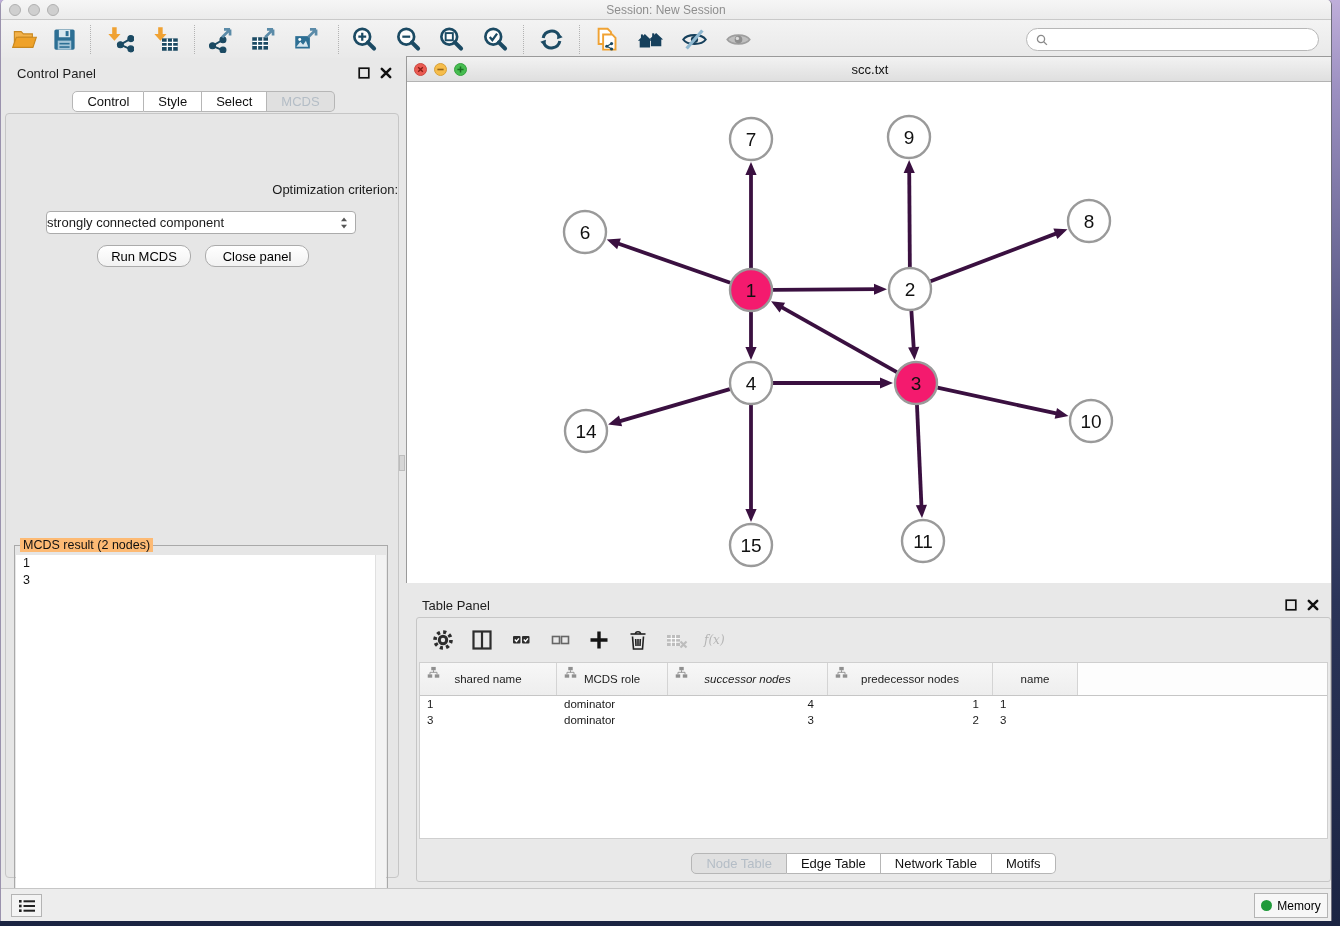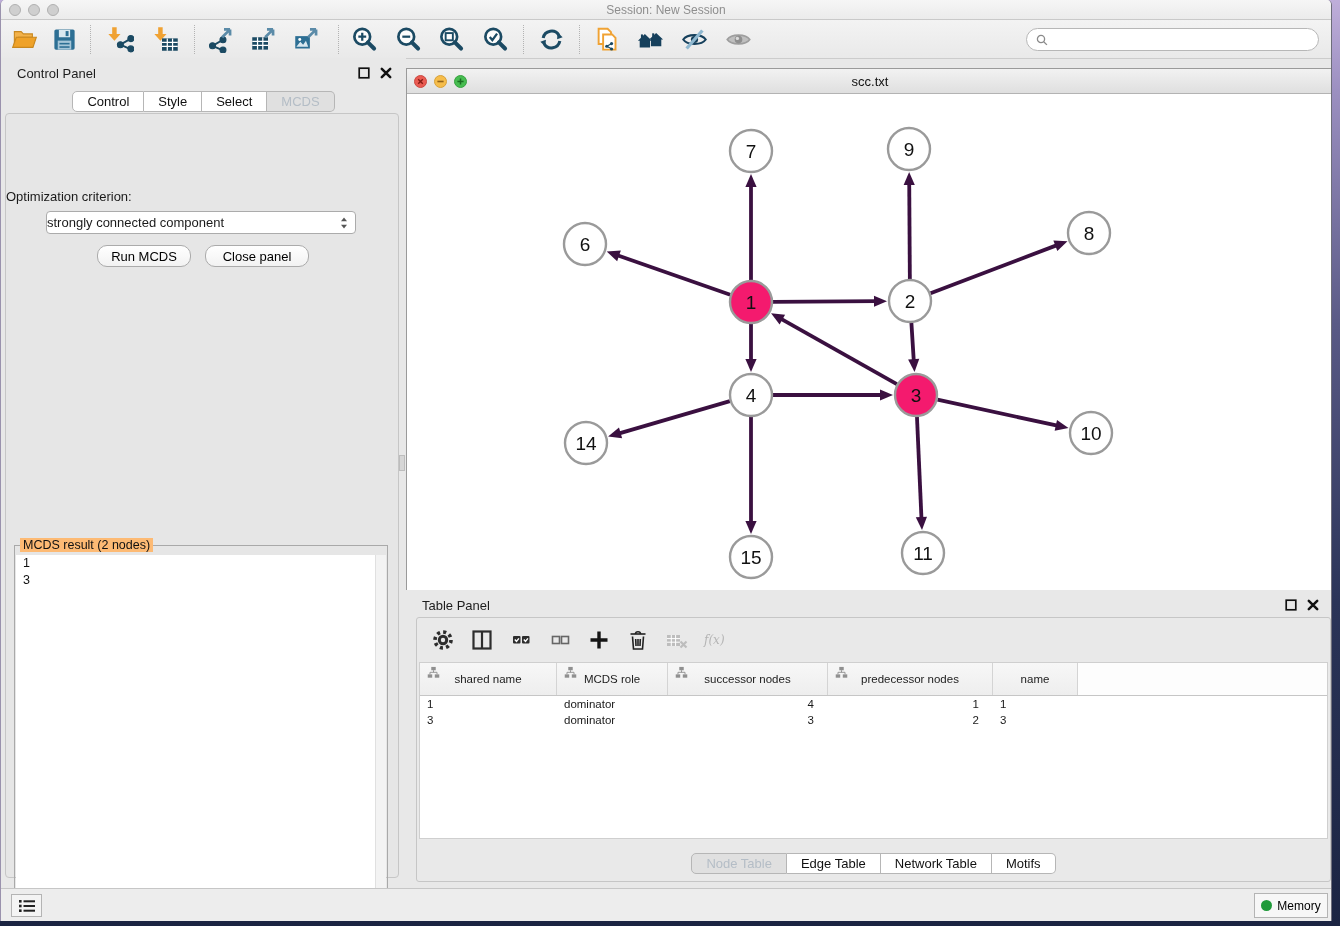--- a/index.html
+++ b/index.html
@@ -39,41 +39,41 @@
   .panel-btns svg { width:100%; height:100%; display:block; }
   .seg { position:absolute; left:0; right:0; display:flex; justify-content:center; }
   .cp .seg { top:33px; }
   .seg .tab { height:21px; line-height:19px; padding:0 14px; font-size:13px; background:#fff;
               border:1px solid #b6b6b6; border-left-width:0; color:#111; cursor:pointer; }
   .seg .tab:first-child { border-left-width:1px; border-radius:5px 0 0 5px; }
   .seg .tab:last-child { border-radius:0 5px 5px 0; }
   .seg .tab.sel { background:#e0e0e0; color:#b4bdc6; }
   .cp-inner { position:absolute; left:4px; top:55px; right:7px; bottom:10px;
               background:#e6e6e6; border:1px solid #c6c6c6; border-radius:4px; }
-  .opt-label { position:absolute; left:0; right:0; top:75px; text-align:left; font-size:13px; }
+  .opt-label { position:absolute; left:0; right:0; top:68px; text-align:right; font-size:13px; }
   .combo { position:absolute; left:40px; top:97px; width:310px; height:23px; background:#fff;
            border:1px solid #ababab; border-radius:4px; display:flex; align-items:center; cursor:pointer; }
   .combo .val { flex:1; font-size:13px; }
   .combo svg { width:10px; height:16px; margin-right:6px; }
   .btn { position:absolute; height:22px; background:linear-gradient(#ffffff,#f2f2f2);
          border:1px solid #ababab; border-radius:10px; font-size:13px; font-family:inherit; cursor:pointer; }
   .btn-run { left:91px; top:131px; width:94px; }
   .btn-close { left:199px; top:131px; width:104px; }
   .fieldset { position:absolute; left:8px; top:431px; width:374px; height:385px;
               border:1px solid #a9a9a9; }
   .fieldset .legend { position:absolute; left:5px; top:-8px; background:#fdba74; padding:0 3px;
                       font-size:12.5px; color:#111; }
   .result-box { position:absolute; left:1px; top:9px; right:1px; bottom:1px; background:#fff; }
   .result-box .line { font-size:12.5px; color:#111; padding:1px 0 1px 7px; line-height:15px; }
   .result-box .vtrack { position:absolute; right:0; top:0; bottom:0; width:11px;
                         background:#f3f3f3; border-left:1px solid #e0e0e0; }
   .divgrip { position:absolute; left:398px; top:455px; width:6px; height:16px;
              background:#d6d6d6; border:1px solid #bdbdbd; }
   
-  .netframe { position:absolute; left:405px; top:68px; width:928px; height:527px;
+  .netframe { position:absolute; left:405px; top:56px; width:928px; height:527px;
               border:1px solid #9a9a9a; background:#fff; }
   .net-titlebar { position:absolute; left:0; top:0; width:100%; height:25px;
                   background:linear-gradient(#f2f2f2,#dfdfdf); border-bottom:1px solid #b3b3b3; }
   .lights { position:absolute; left:7px; top:6px; display:flex; gap:7px; }
   .light { width:13px; height:13px; border-radius:50%; border:none; padding:0; cursor:pointer; }
   .light svg { width:100%; height:100%; display:block; }
   .net-title { position:absolute; left:0; right:0; top:5px; text-align:center; font-size:13px; color:#111; }
   .net-canvas { position:absolute; left:0; top:25px; width:926px; height:501px; background:#fff; }
   .net-canvas svg { display:block; }
   
@@ -499,21 +499,21 @@
               <svg viewBox="0 0 14 14">
                 <g fill="#909090">
                   <rect x="4.6" y="1" width="4.8" height="3.6"></rect>
                   <rect x="0.8" y="9" width="4.8" height="3.6"></rect>
                   <rect x="8.4" y="9" width="4.8" height="3.6"></rect>
                 </g>
                 <path d="M7 4.6v2.2M3.2 9V6.8h7.6V9" stroke="#909090" stroke-width="1" fill="none"></path>
               </svg>
               <span>MCDS role</span>
             </div>
-            <div class="th" style="width: 160px;">
+            <div class="th" style="width: 160px; font-style: italic;">
               <svg viewBox="0 0 14 14">
                 <g fill="#909090">
                   <rect x="4.6" y="1" width="4.8" height="3.6"></rect>
                   <rect x="0.8" y="9" width="4.8" height="3.6"></rect>
                   <rect x="8.4" y="9" width="4.8" height="3.6"></rect>
                 </g>
                 <path d="M7 4.6v2.2M3.2 9V6.8h7.6V9" stroke="#909090" stroke-width="1" fill="none"></path>
               </svg>
               <span>successor nodes</span>
             </div>

